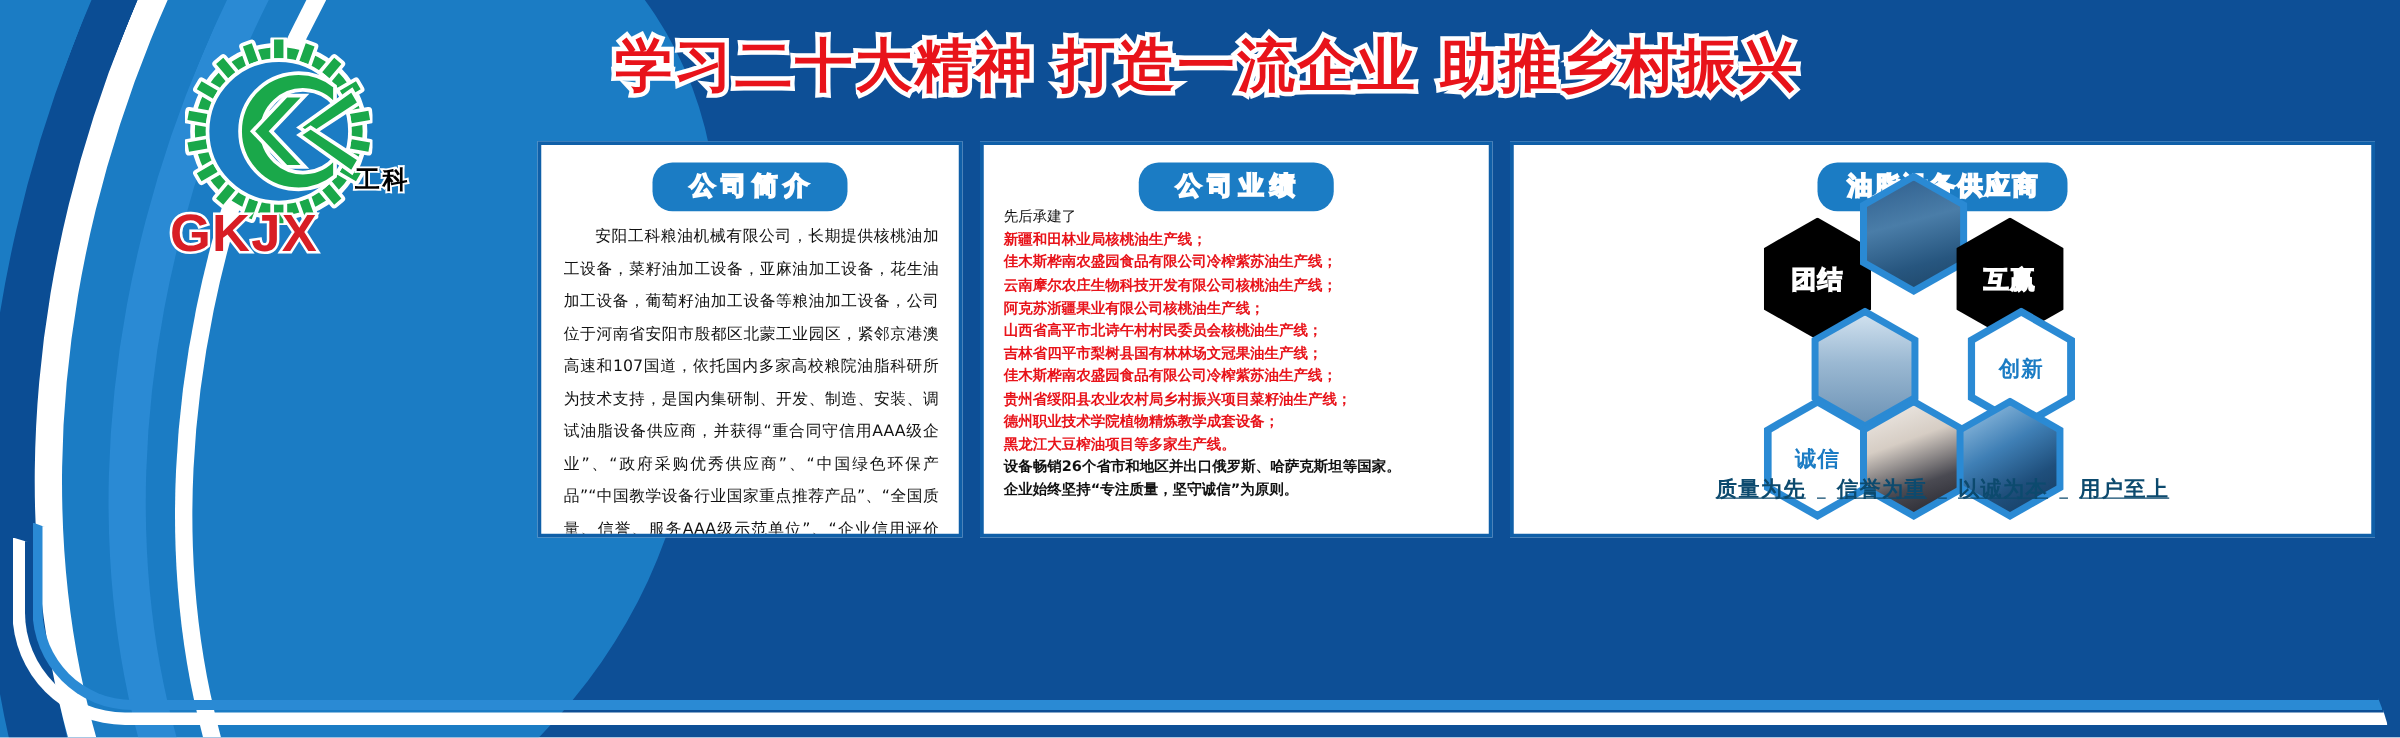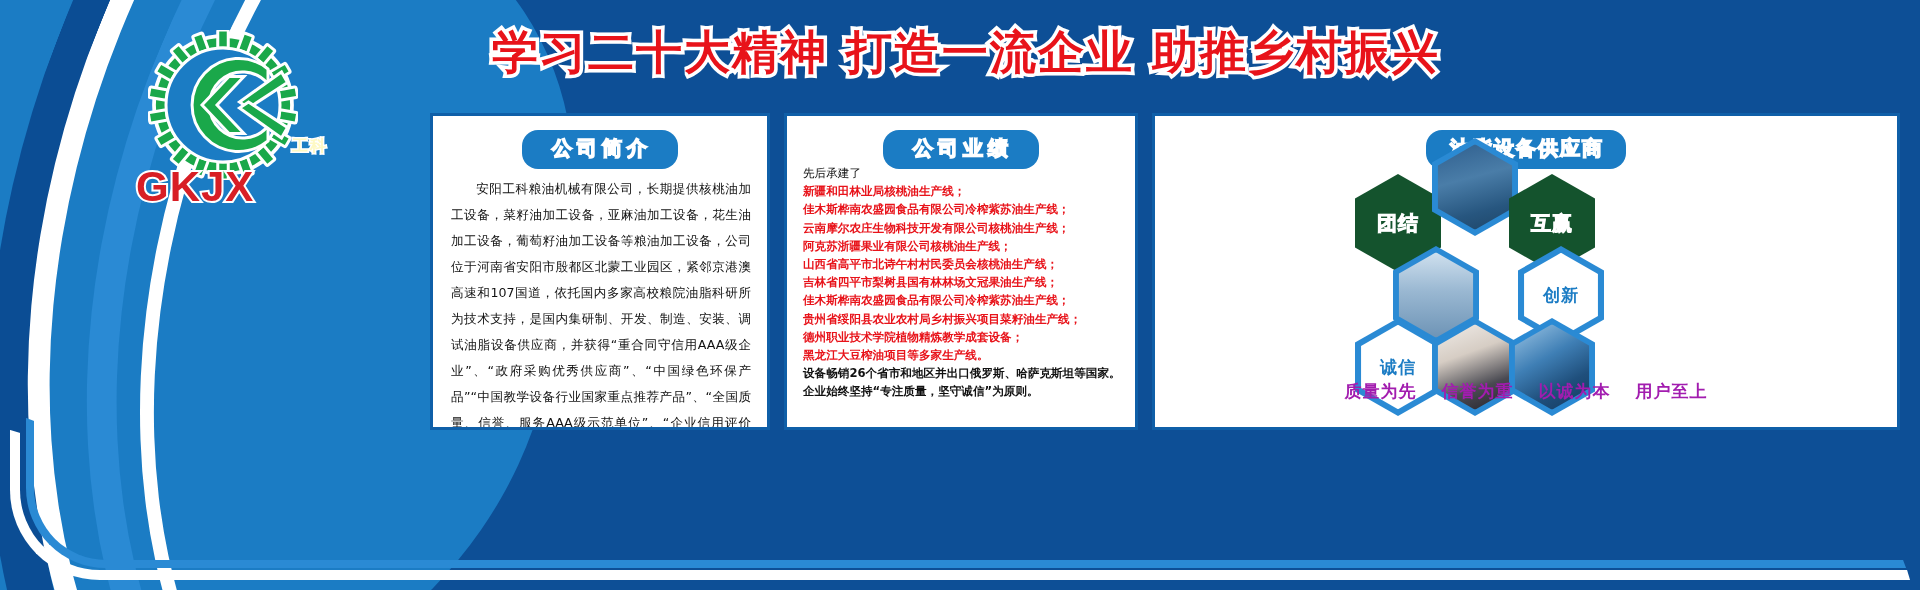--- a/index.html
+++ b/index.html
@@ -101,22 +101,22 @@
     left: 130px; top: 30px;
     width: 200px; height: 185px;
   }
   .gear {
     position: absolute; left: 18px; top: 0;
     width: 150px; height: 150px;
   }
   .logo-cn {
     position: absolute;
     right: 2px; bottom: 58px;
-    font-size: 16px; font-weight: bold;
-    color: #fef9c3;
+    font-size: 20px; font-weight: bold;
+    color: #000000;
     -webkit-text-stroke: 3px #ffffff;
     paint-order: stroke fill;
     letter-spacing: 2px;
   }
   .logo-en {
     position: absolute;
     left: 6px; bottom: 4px;
     font-size: 42px; font-weight: bold;
     color: #d81e25;
     -webkit-text-stroke: 4px #ffffff;
@@ -150,21 +150,21 @@
     gap: 14px;
   }
   .panel {
     position: relative;
     background: #ffffff;
     border: 3px solid #0f5fa8;
     padding: 16px;
     overflow: hidden;
   }
   .panel-1 { width: 340px; border-radius: 0 0 0 0; }
-  .panel-2 { width: 354px; }
+  .panel-2 { width: 410px; }
   .panel-3 { width: 690px; flex: 1; }
 
   .panel-title {
     position: absolute;
     top: 14px; left: 50%;
     transform: translateX(-50%);
     background: #1b7cc4;
     color: #ffffff;
     font-size: 20px;
     font-weight: bold;
@@ -206,21 +206,21 @@
     position: absolute;
     top: 52px; left: 0; right: 0;
     height: 200px;
   }
   .hex {
     position: absolute;
     width: 86px; height: 98px;
     clip-path: polygon(50% 0%, 100% 25%, 100% 75%, 50% 100%, 0% 75%, 0% 25%);
     display: flex; align-items: center; justify-content: center;
   }
-  .hex-solid { background: #14532d; }
+  .hex-solid { background: #000000; }
   .hex-outline { background: #2a8ad4; }
   .hex-outline .hex-inner {
     width: 100%; height: 100%;
     clip-path: polygon(50% 0%, 100% 25%, 100% 75%, 50% 100%, 0% 75%, 0% 25%);
     background: #ffffff;
     transform: scale(0.86);
     display: flex; align-items: center; justify-content: center;
   }
   .hex-photo { background: #2a8ad4; }
   .hex-photo .hex-inner {
@@ -244,23 +244,24 @@
   .ph-jet  { background: linear-gradient(180deg,#cfe0ee 0%,#9ab8d2 45%,#6e94b6 100%); }
   .ph-hand { background: linear-gradient(160deg,#f0ece8 0%,#d6cdc4 35%,#4a4a52 70%,#23232b 100%); }
   .ph-city { background: linear-gradient(150deg,#9dc6e6 0%,#3f7fb5 40%,#1f4f7c 70%,#143a5e 100%); }
 
   .slogan {
     position: absolute;
     left: 0; right: 0; bottom: 24px;
     text-align: center;
     font-size: 17px;
     font-weight: bold;
-    color: #a21caf;
+    color: #0c4a6e;
     letter-spacing: 1px;
     font-family: "DejaVu Sans", "Liberation Sans", sans-serif;
+    text-decoration: underline;
   }
   .slogan span { margin: 0 9px; }
 </style>
 </head>
 <body>
 
 <div id="stage">
 
   <div class="bg-base"></div>
 

